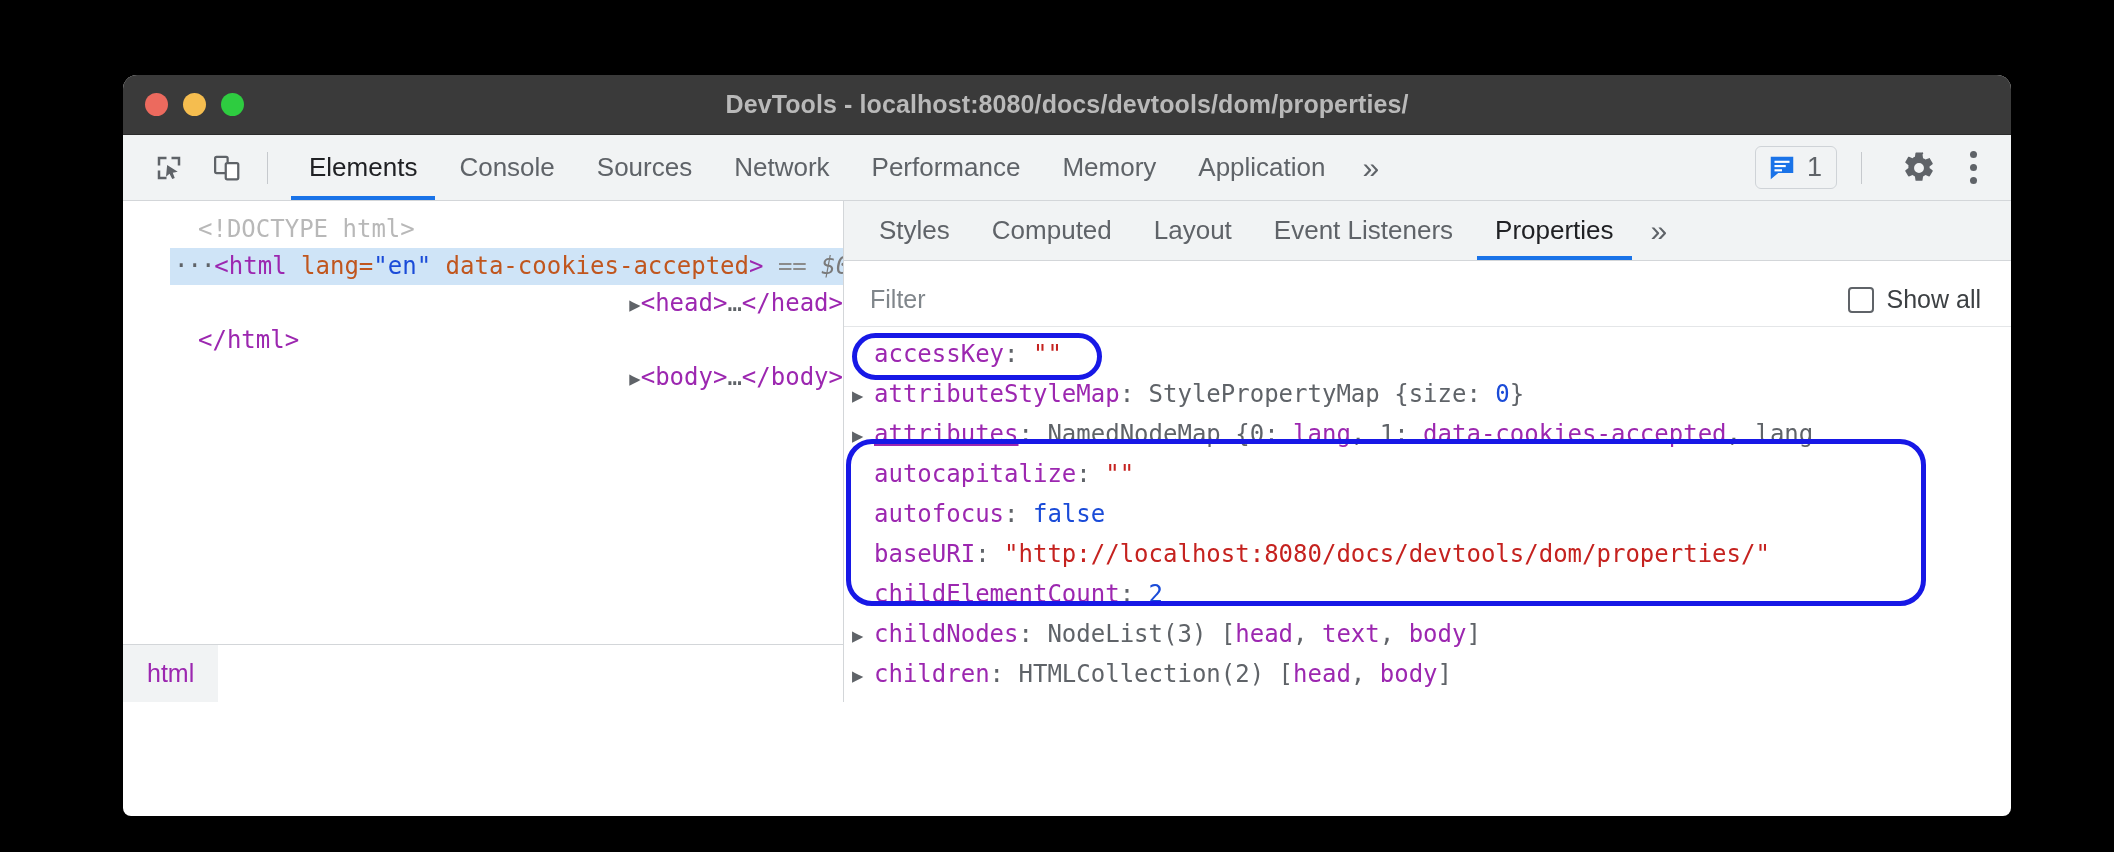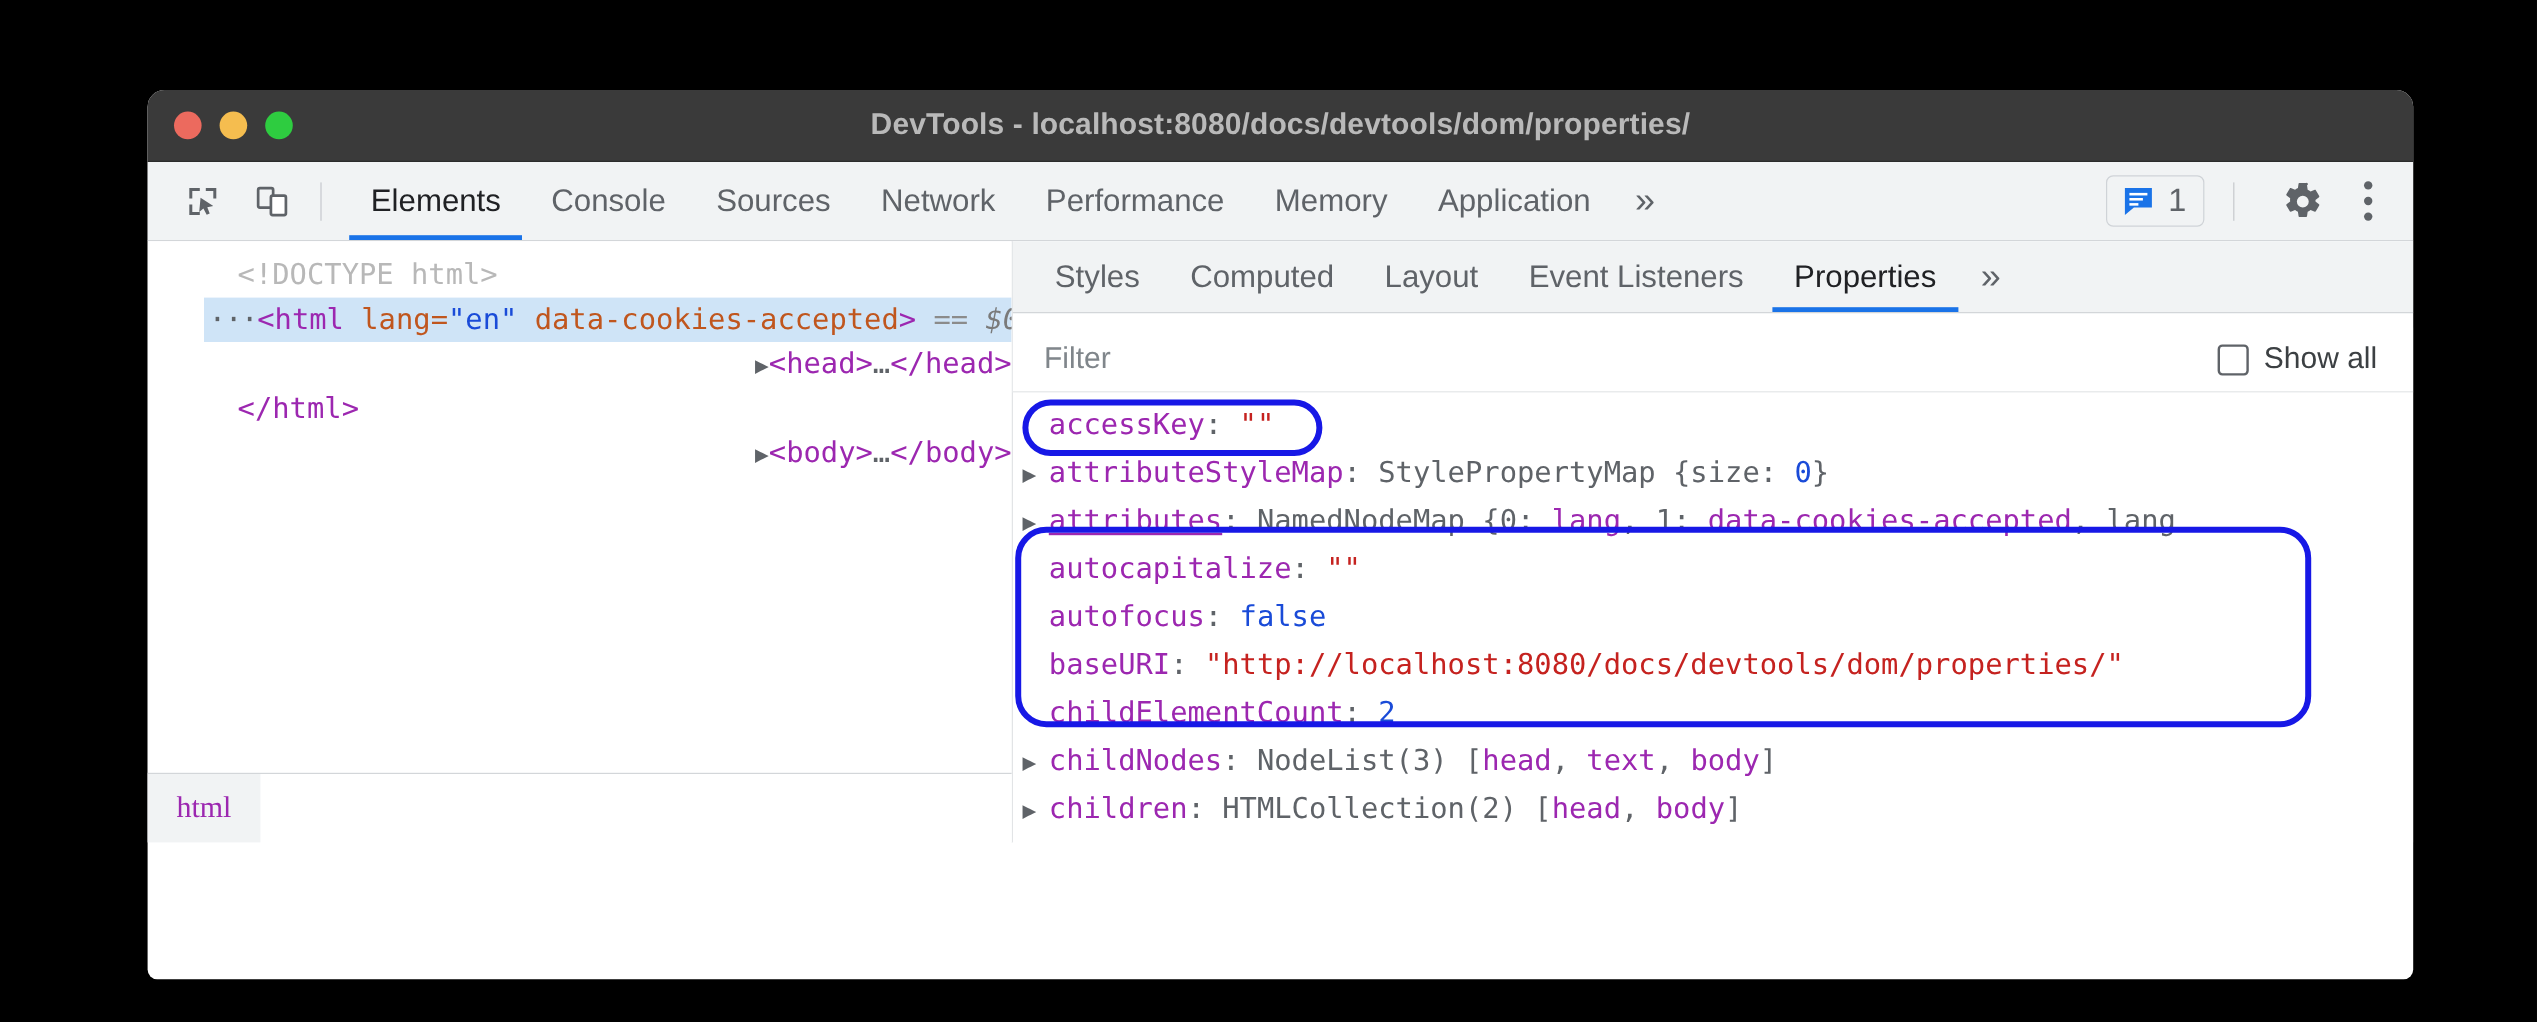--- a/index.html
+++ b/index.html
@@ -164,21 +164,21 @@
     height: 58px;
     border-top: 1px solid #d3d6d9;
     display: flex;
     align-items: stretch;
     background: #ffffff;
   }
   .crumb {
     display: flex; align-items: center;
     padding: 0 24px;
     background: #f1f3f4;
-    font-family: Liberation Serif, serif;
+    font-family: Liberation Sans, sans-serif;
     font-size: 25px;
     color: #9c27b0;
   }
 
   .vdivider { width: 1px; background: #d3d6d9; }
 
   
   .right {
     flex: 1;
     background: #ffffff;

